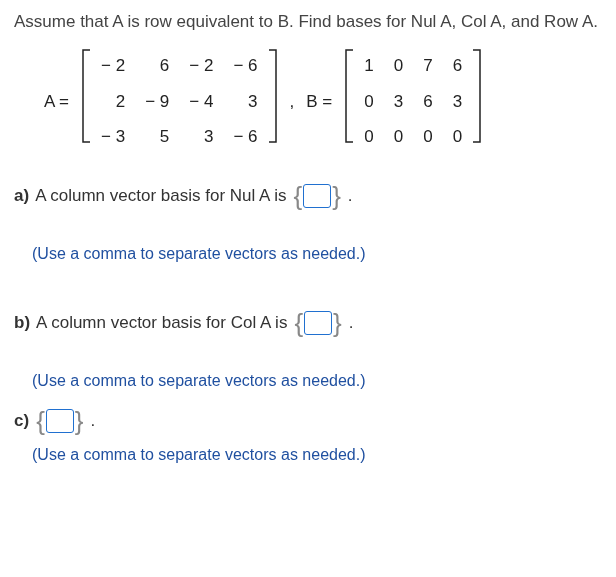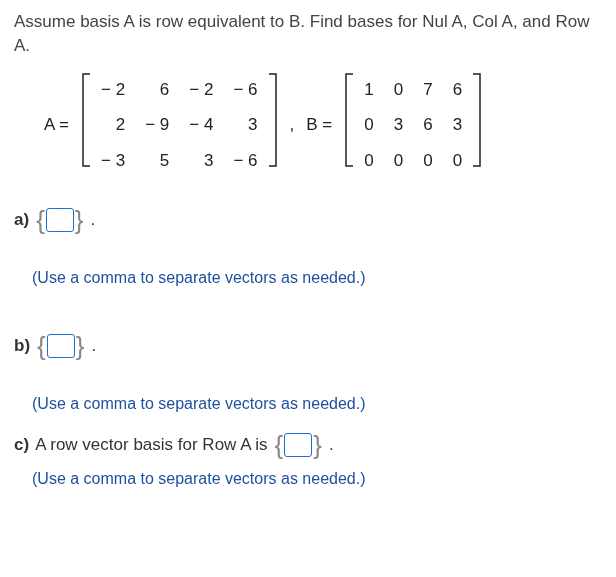--- a/index.html
+++ b/index.html
@@ -76,21 +76,21 @@
     display: inline-block;
     vertical-align: middle;
   }
   svg.bracket {
     display: block;
   }
 </style>
 </head>
 <body>
 
-<div>Assume basis A is row equivalent to B. Find bases for Nul A, Col A, and Row A.</div>
+<div>Assume that A is row equivalent to B. Find bases for Nul A, Col A, and Row A.</div>
 
 <div class="matrix-row">
   <span>A =</span>
   <span class="mat">
     <svg class="bracket" width="10" height="96">
         <path d="M9 2 H2 V94 H9" stroke="#222" stroke-width="1.5" fill="none"></path>
       </svg>
     <table>
       <tbody>
           <tr>
@@ -146,45 +146,46 @@
     </tbody>
       </table>
     <svg class="bracket" width="10" height="96">
         <path d="M1 2 H8 V94 H1" stroke="#222" stroke-width="1.5" fill="none"></path>
       </svg>
   </span>
 </div>
 
 <div class="question">
   <span class="qlabel bold">a)</span>
+  <span class="qlabel"> A column vector basis for Nul A is </span>
   <span class="ansbox">
     <span class="lbrace">{</span>
     <span class="inputbox"></span>
     <span class="rbrace">}</span>
   </span>
   <span>.</span>
 </div>
 
 <div class="hint">(Use a comma to separate vectors as needed.)</div>
 
 <div class="question">
   <span class="qlabel bold">b)</span>
+  <span class="qlabel"> A column vector basis for Col A is </span>
   <span class="ansbox">
     <span class="lbrace">{</span>
     <span class="inputbox"></span>
     <span class="rbrace">}</span>
   </span>
   <span>.</span>
 </div>
 
 <div class="hint2">(Use a comma to separate vectors as needed.)</div>
 
 <div class="question" style="margin:10px 0 6px 0">
   <span class="qlabel bold">c)</span>
-  <span class="qlabel"> A row vector basis for Row A is </span>
   <span class="ansbox">
     <span class="lbrace">{</span>
     <span class="inputbox"></span>
     <span class="rbrace">}</span>
   </span>
   <span>.</span>
 </div>
 
 <div class="hint2" style="margin-bottom:0">(Use a comma to separate vectors as needed.)</div>
 

